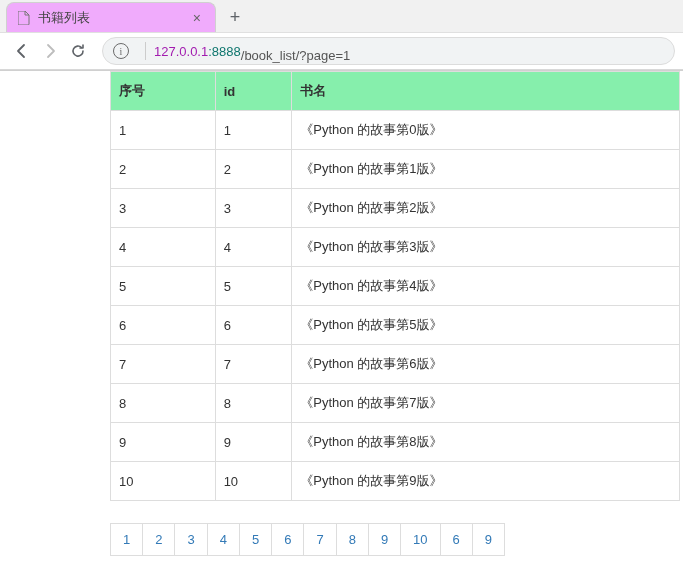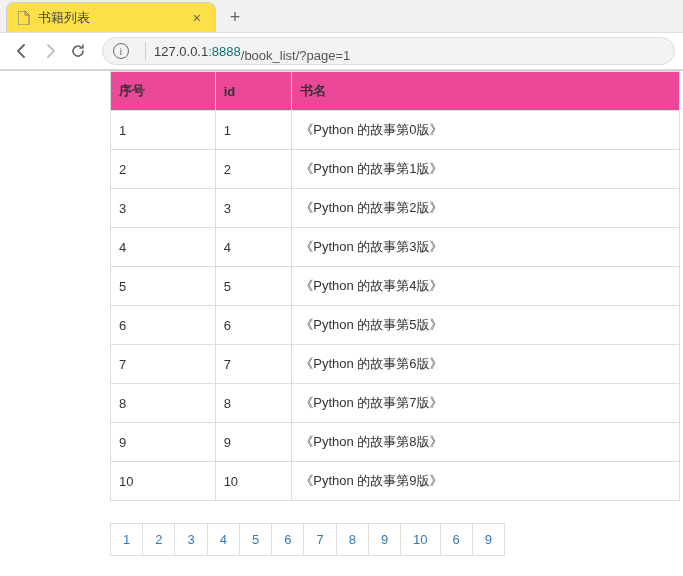--- a/index.html
+++ b/index.html
@@ -19,21 +19,21 @@
     }
     .tab-bar {
       display: flex;
       align-items: flex-end;
       height: 32px;
       padding-left: 0;
     }
     .tab {
       display: flex;
       align-items: center;
-      background: #fde047;
+      background: #f0abfc;
       height: 30px;
       padding: 0 10px;
       border-top-left-radius: 8px;
       border-top-right-radius: 8px;
       min-width: 210px;
       position: relative;
       border: 1px solid #d0d0d0;
       border-bottom: none;
       margin-left: 6px;
     }
@@ -69,21 +69,21 @@
       align-items: center;
       padding: 0 10px;
       background: #f1f3f4;
       color: #555;
     }
     .info-icon {
       width: 16px; height: 16px; border: 1.4px solid #6b6b6b; border-radius: 50%;
       display:flex; align-items:center; justify-content:center; font-size:10px; color:#6b6b6b;
       margin-right: 8px; font-family: Georgia, serif;
     }
-    .url-host { color: #404040; }
+    .url-host { color: #a21caf; }
     .url-port { color: #0f766e; }
     .url-path { color: #555; margin-top: 8px; }
     .divider-v { width:1px; height:18px; background:#ccc; margin: 0 8px;}
 
     
     .page {
       padding: 0;
     }
     .container {
       width: 570px;
@@ -96,21 +96,21 @@
     }
     table.book-table th, table.book-table td {
       border: 1px solid #dddddd;
       padding: 10px 8px;
       text-align: left;
       font-size: 13px;
       color: #333;
     }
     table.book-table th {
       font-weight: bold;
-      background: #ec4899;
+      background: #86efac;
     }
     
     .pagination {
       display: flex;
       margin-top: 22px;
       margin-left: 0;
     }
     .pagination .page-link {
       border: 1px solid #dddddd;
       margin-left: -1px;

